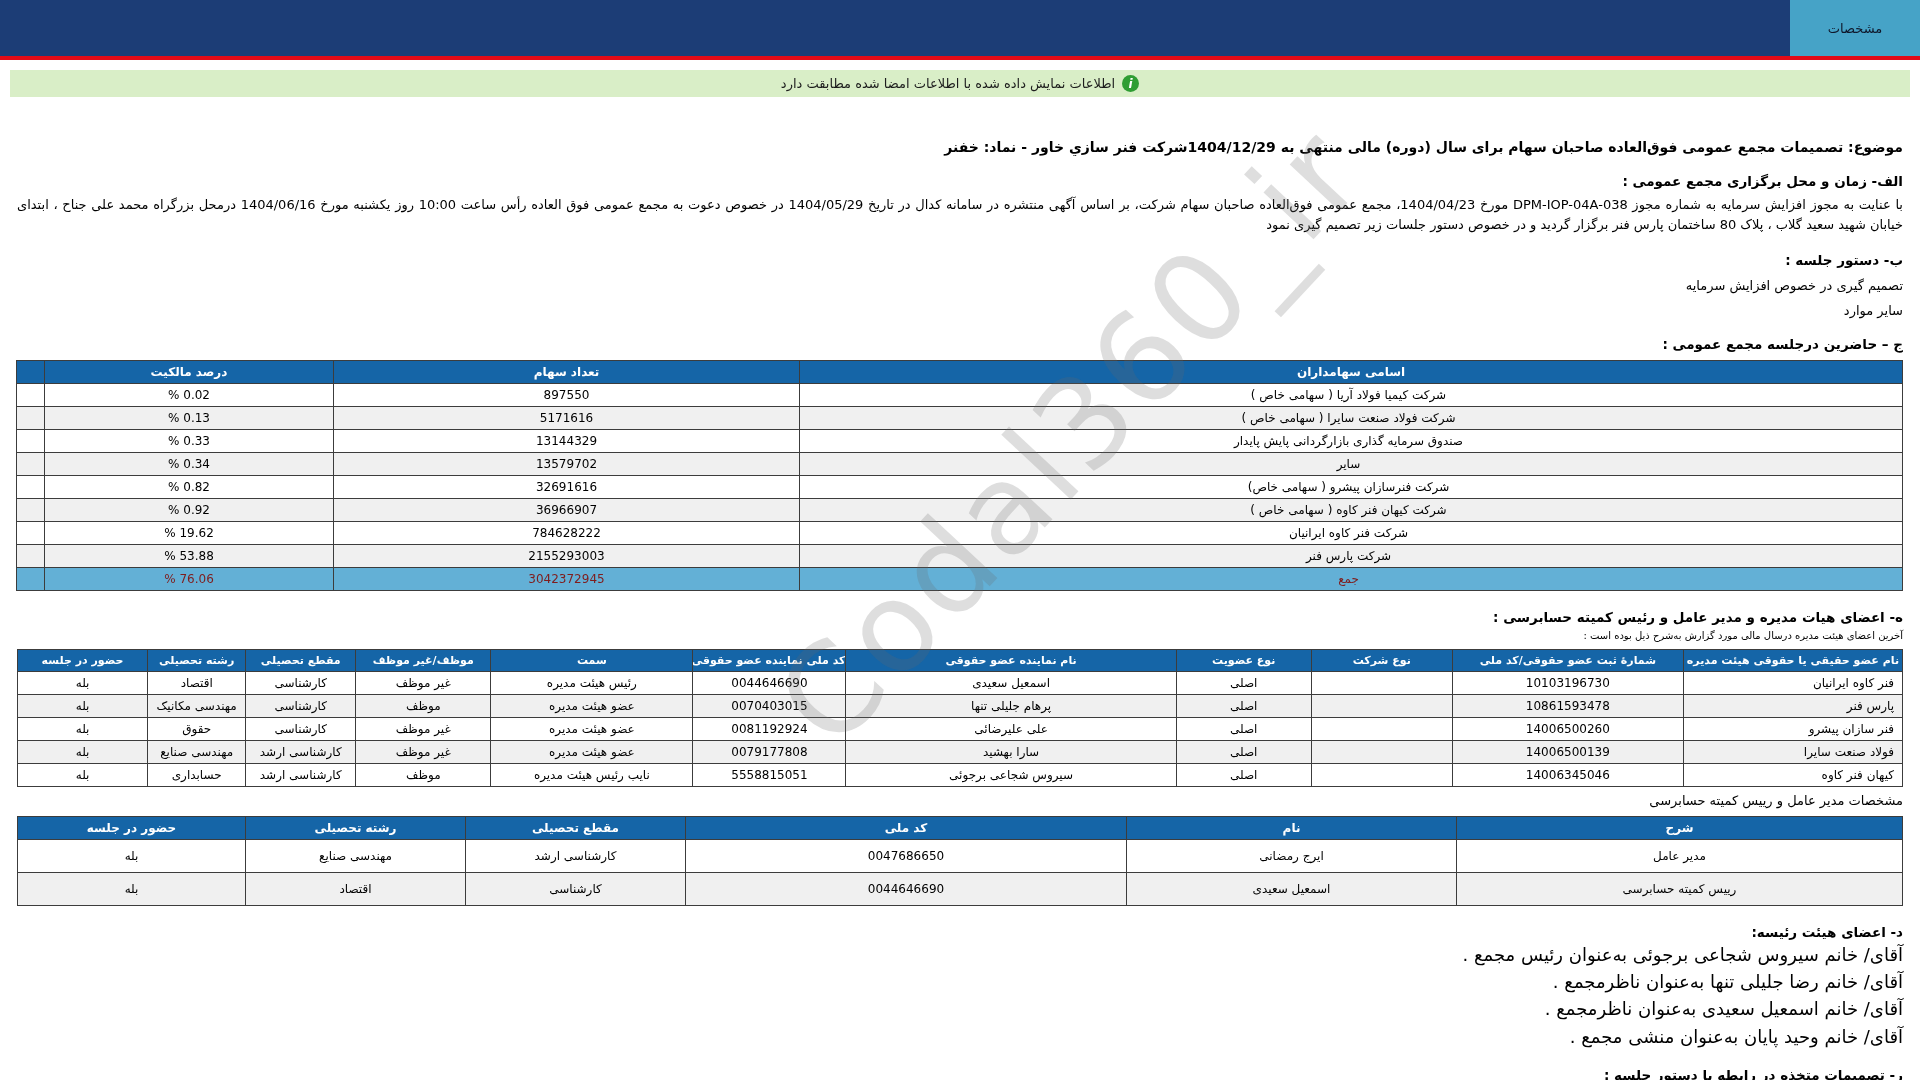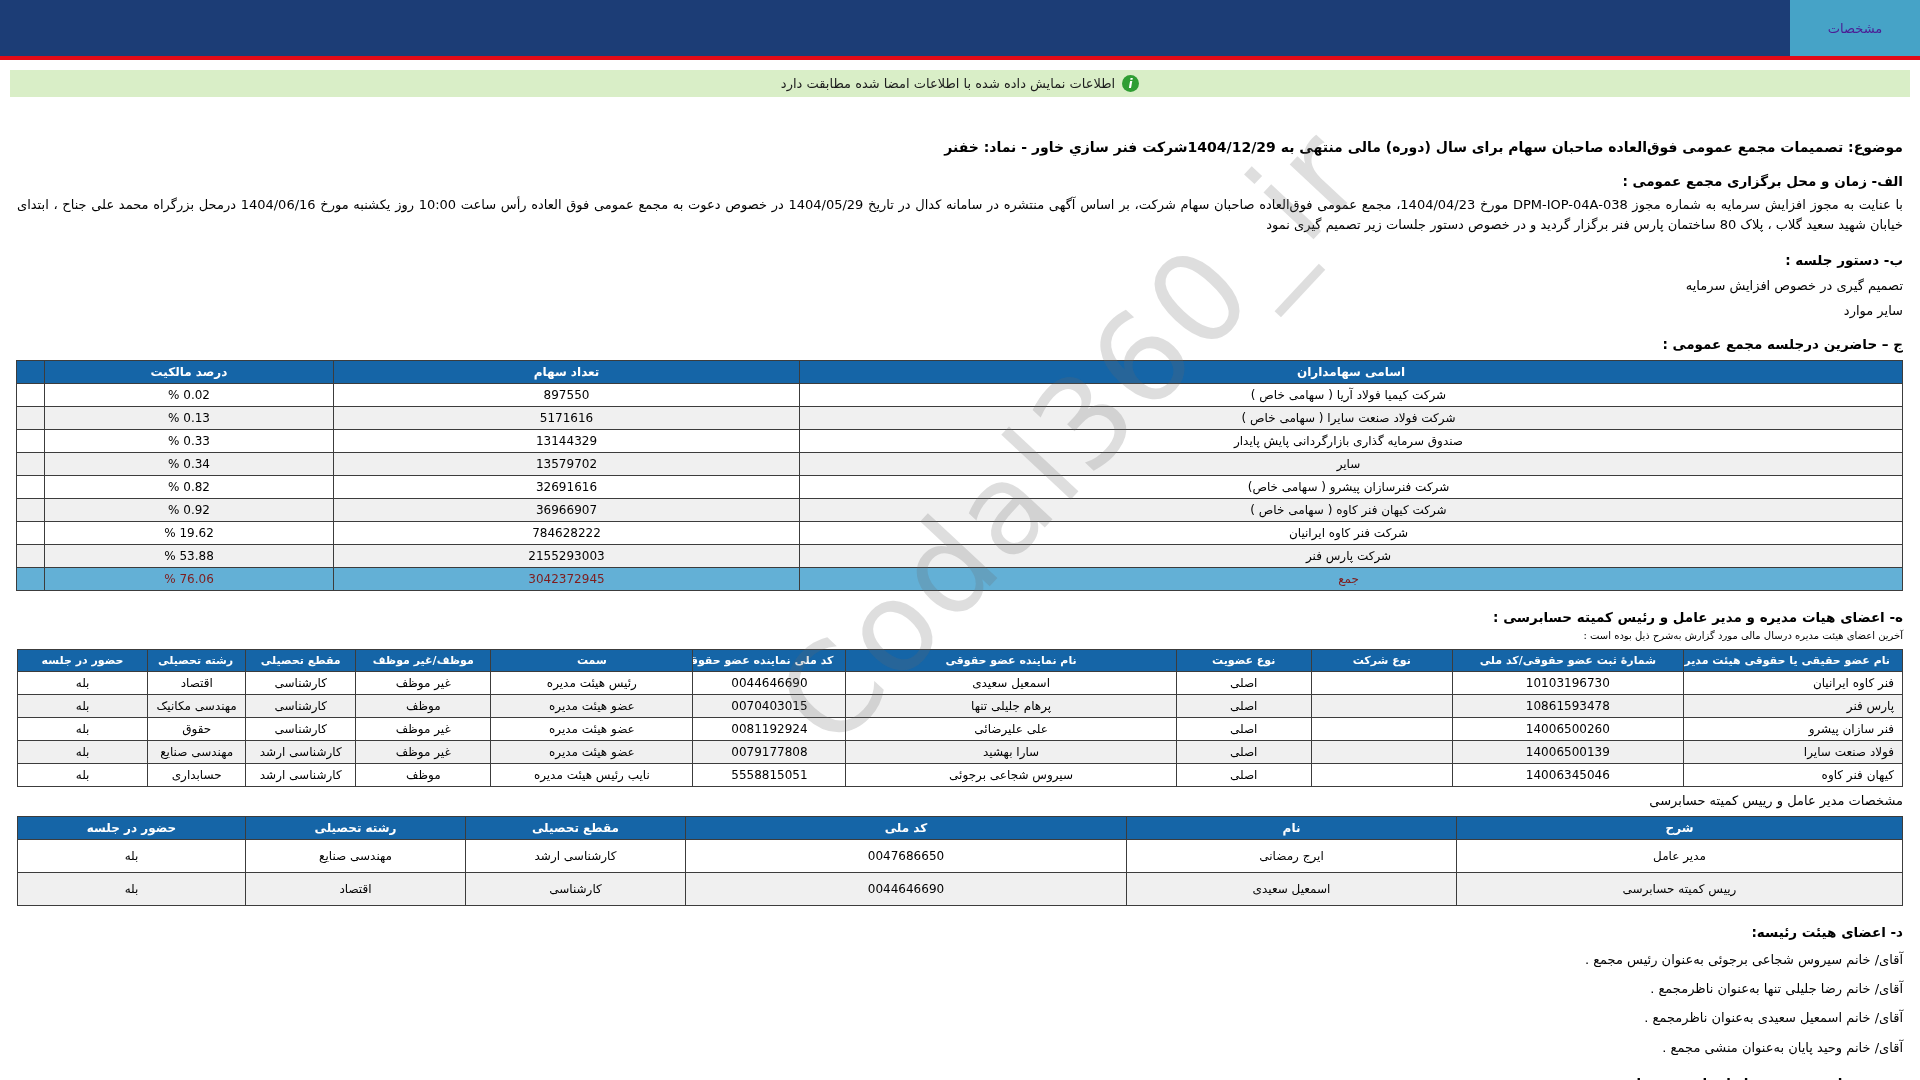--- a/index.html
+++ b/index.html
@@ -3,44 +3,44 @@
 <meta charset="utf-8">
 <style>
   html,body{margin:0;padding:0}
   body{
     width:1920px;height:1080px;overflow:hidden;background:#fff;
     font-family:"DejaVu Sans",sans-serif;direction:rtl;position:relative;color:#000;
   }
   .topbar{height:56px;background:#1c3d76;position:relative}
   .topbar-tab{
     position:absolute;top:0;right:0;width:130px;height:56px;background:#46a3c7;
-    color:#4c1d95;display:flex;align-items:center;justify-content:center;font-size:13px;cursor:pointer;
+    color:#0f172a;display:flex;align-items:center;justify-content:center;font-size:13px;cursor:pointer;
   }
   .redline{height:4px;background:#e30b17}
   .notice{
     margin:10px 10px 0;height:27px;background:#d9eec7;display:flex;align-items:center;
     justify-content:center;gap:7px;font-size:13px;color:#1d1d1d;
   }
   .notice-icon{
     width:17px;height:17px;border-radius:50%;background:#2f9d33;color:#fff;font-weight:bold;
     font-size:12px;display:flex;align-items:center;justify-content:center;font-style:italic;flex:0 0 auto;
   }
   .content{padding:0 17px}
   .subject{font-weight:bold;font-size:14px;margin-top:42px}
   .sec-title{font-weight:bold;font-size:13.5px;margin-top:18px}
   .para{font-size:13px;line-height:1.5;margin-top:6px;text-align:justify}
   .item{font-size:13px;margin-top:10px;padding-left:4px}
   .sub-line{font-size:10px;margin-top:5px}
   .ceo-title{font-size:13px;margin-top:6px}
-  .officer{font-size:13px;margin-top:11px;line-height:1.4}
+  .officer{font-size:18px;margin-top:2px;line-height:1.4}
   .officer:first-of-type{margin-top:8px}
 
   table.tbl{border-collapse:collapse;table-layout:fixed;width:1886px;margin-top:8px;font-size:12px}
   .tbl th{
-    background:#1565a7;color:#fff;font-weight:bold;padding:4px 12px;border:1px solid #3c3c3c;
+    background:#1565a7;color:#fff;font-weight:bold;padding:4px 0;border:1px solid #3c3c3c;
     font-size:12px;white-space:nowrap;overflow:hidden;
   }
   .board-tbl th{font-size:11px}
   .tbl td{
     border:1px solid #3c3c3c;padding:2px 4px;text-align:center;overflow:hidden;
     white-space:nowrap;height:18px;
   }
   .tbl tbody tr:nth-child(even) td{background:#f0f0f0}
   .sh-tbl td:nth-child(1){padding-right:9px}
   .board-tbl td:nth-child(1){text-align:right;padding-right:8px}

